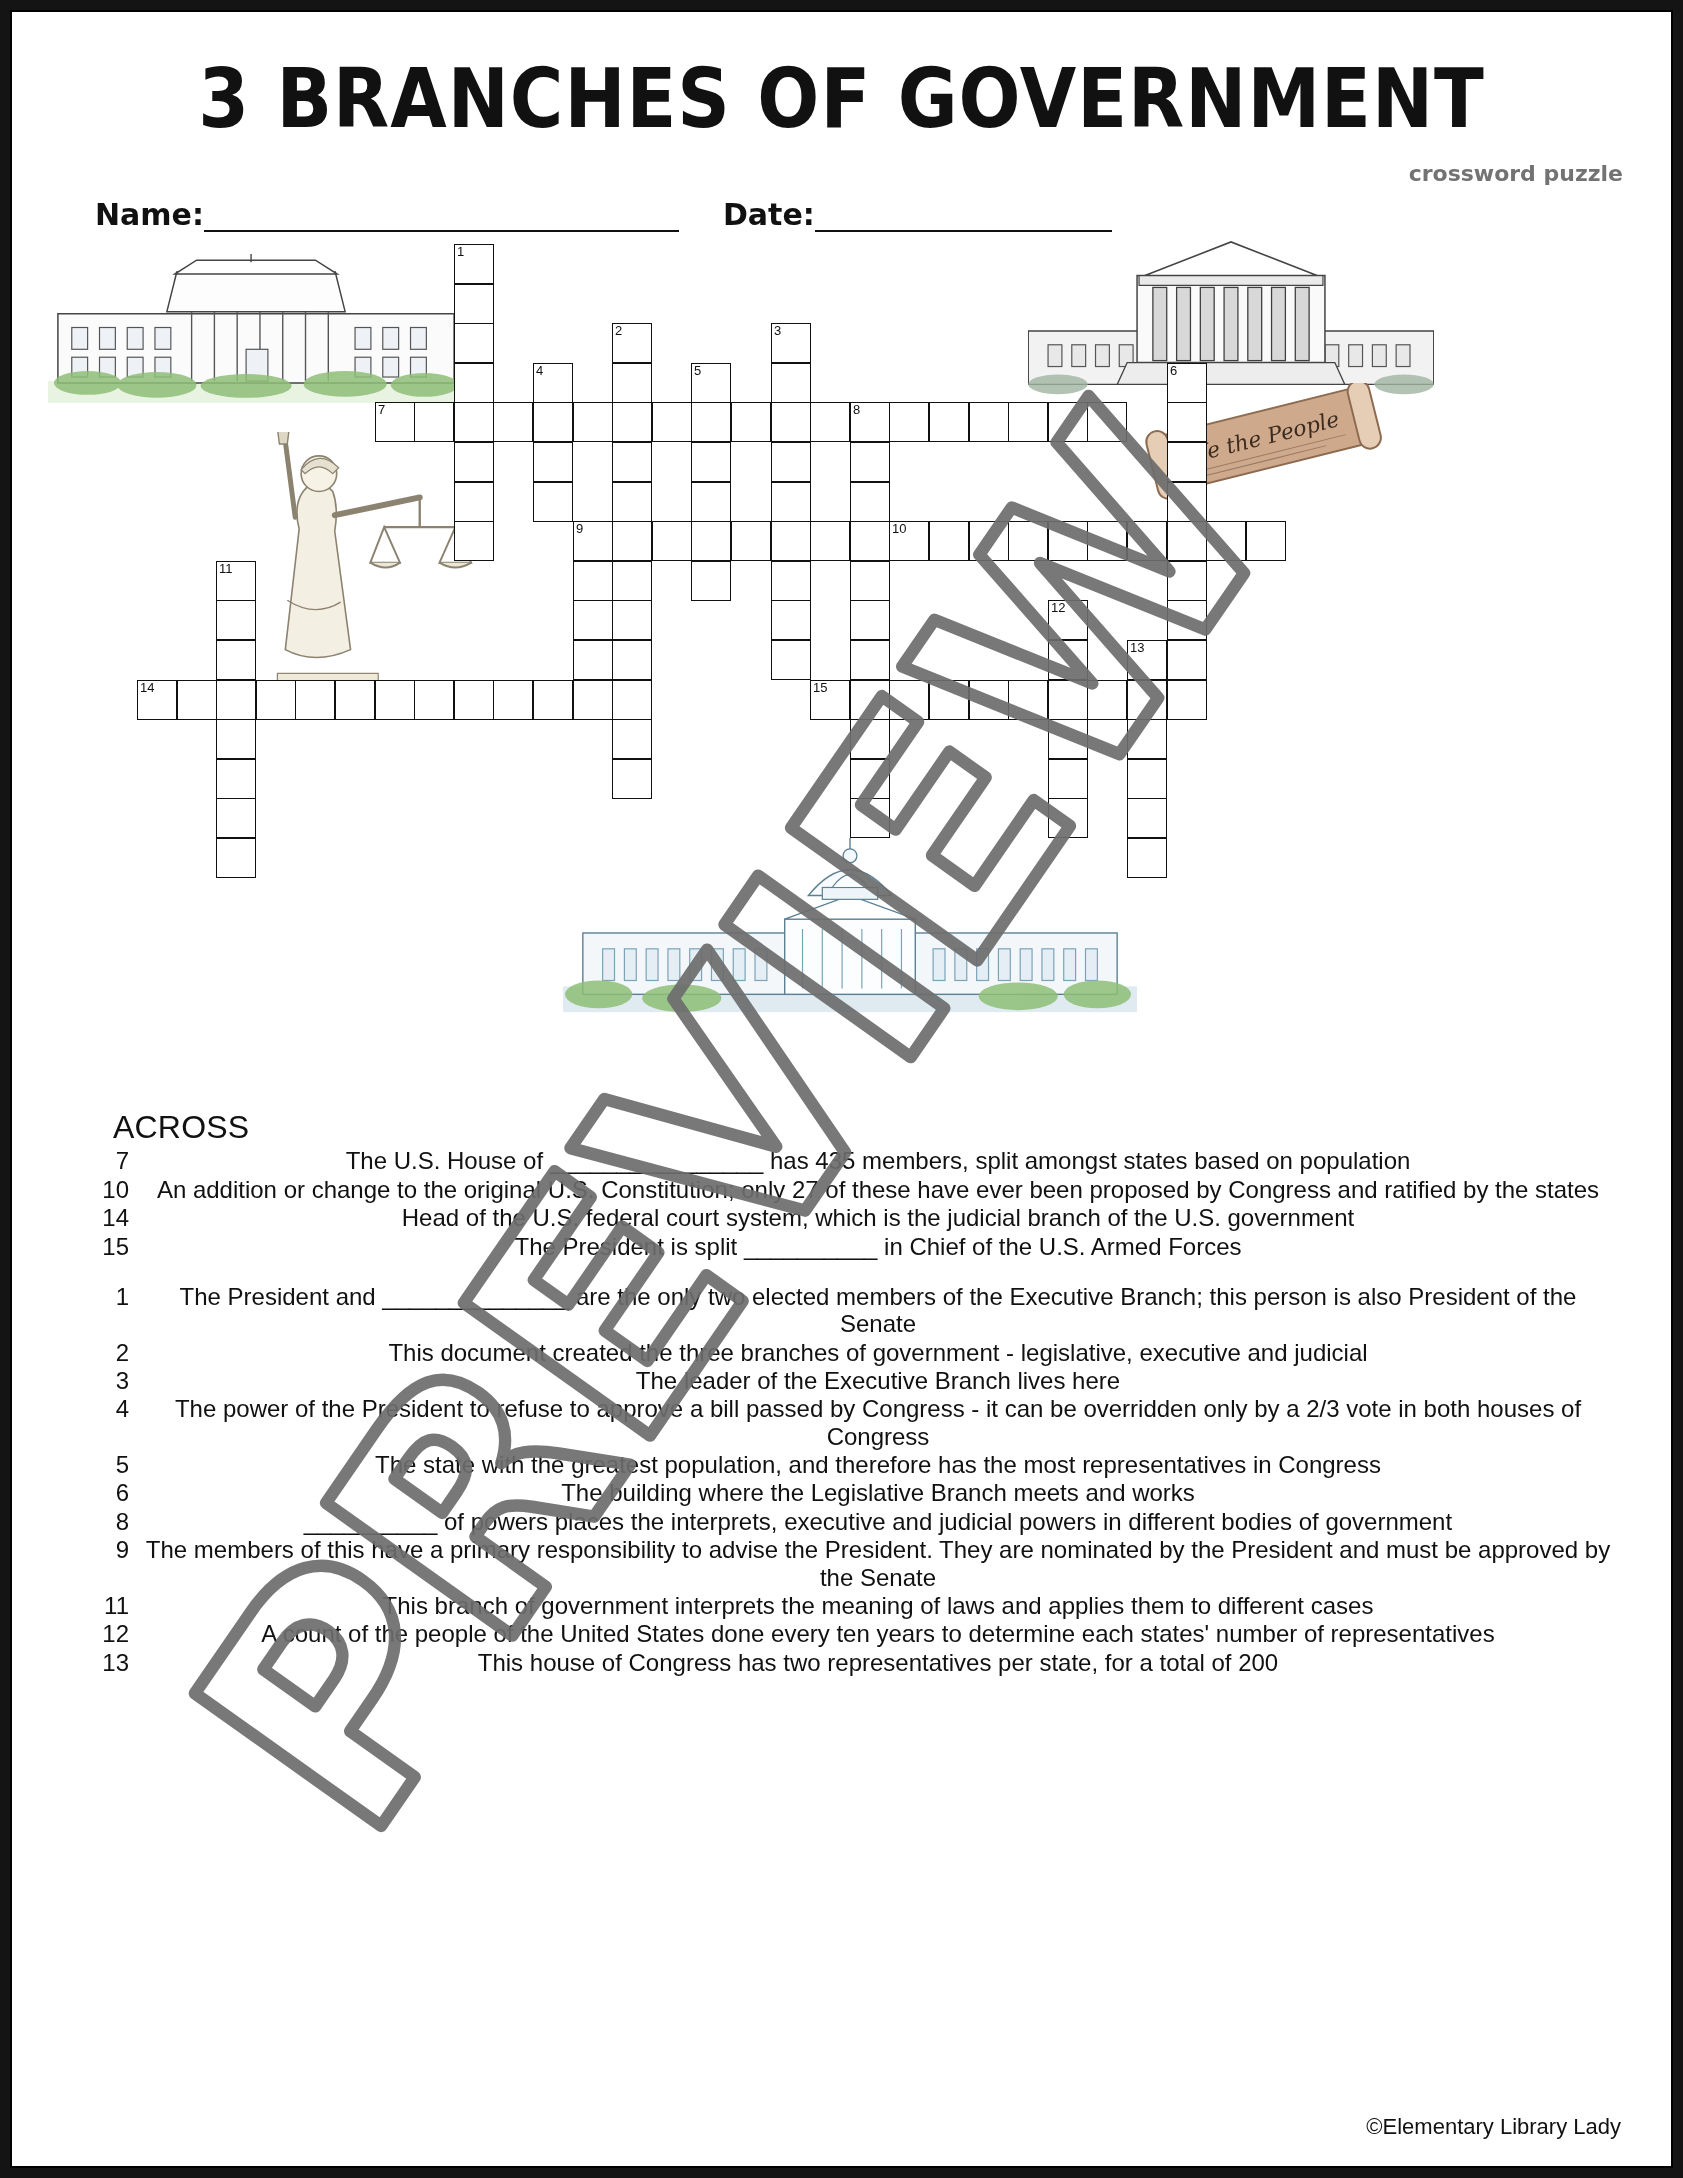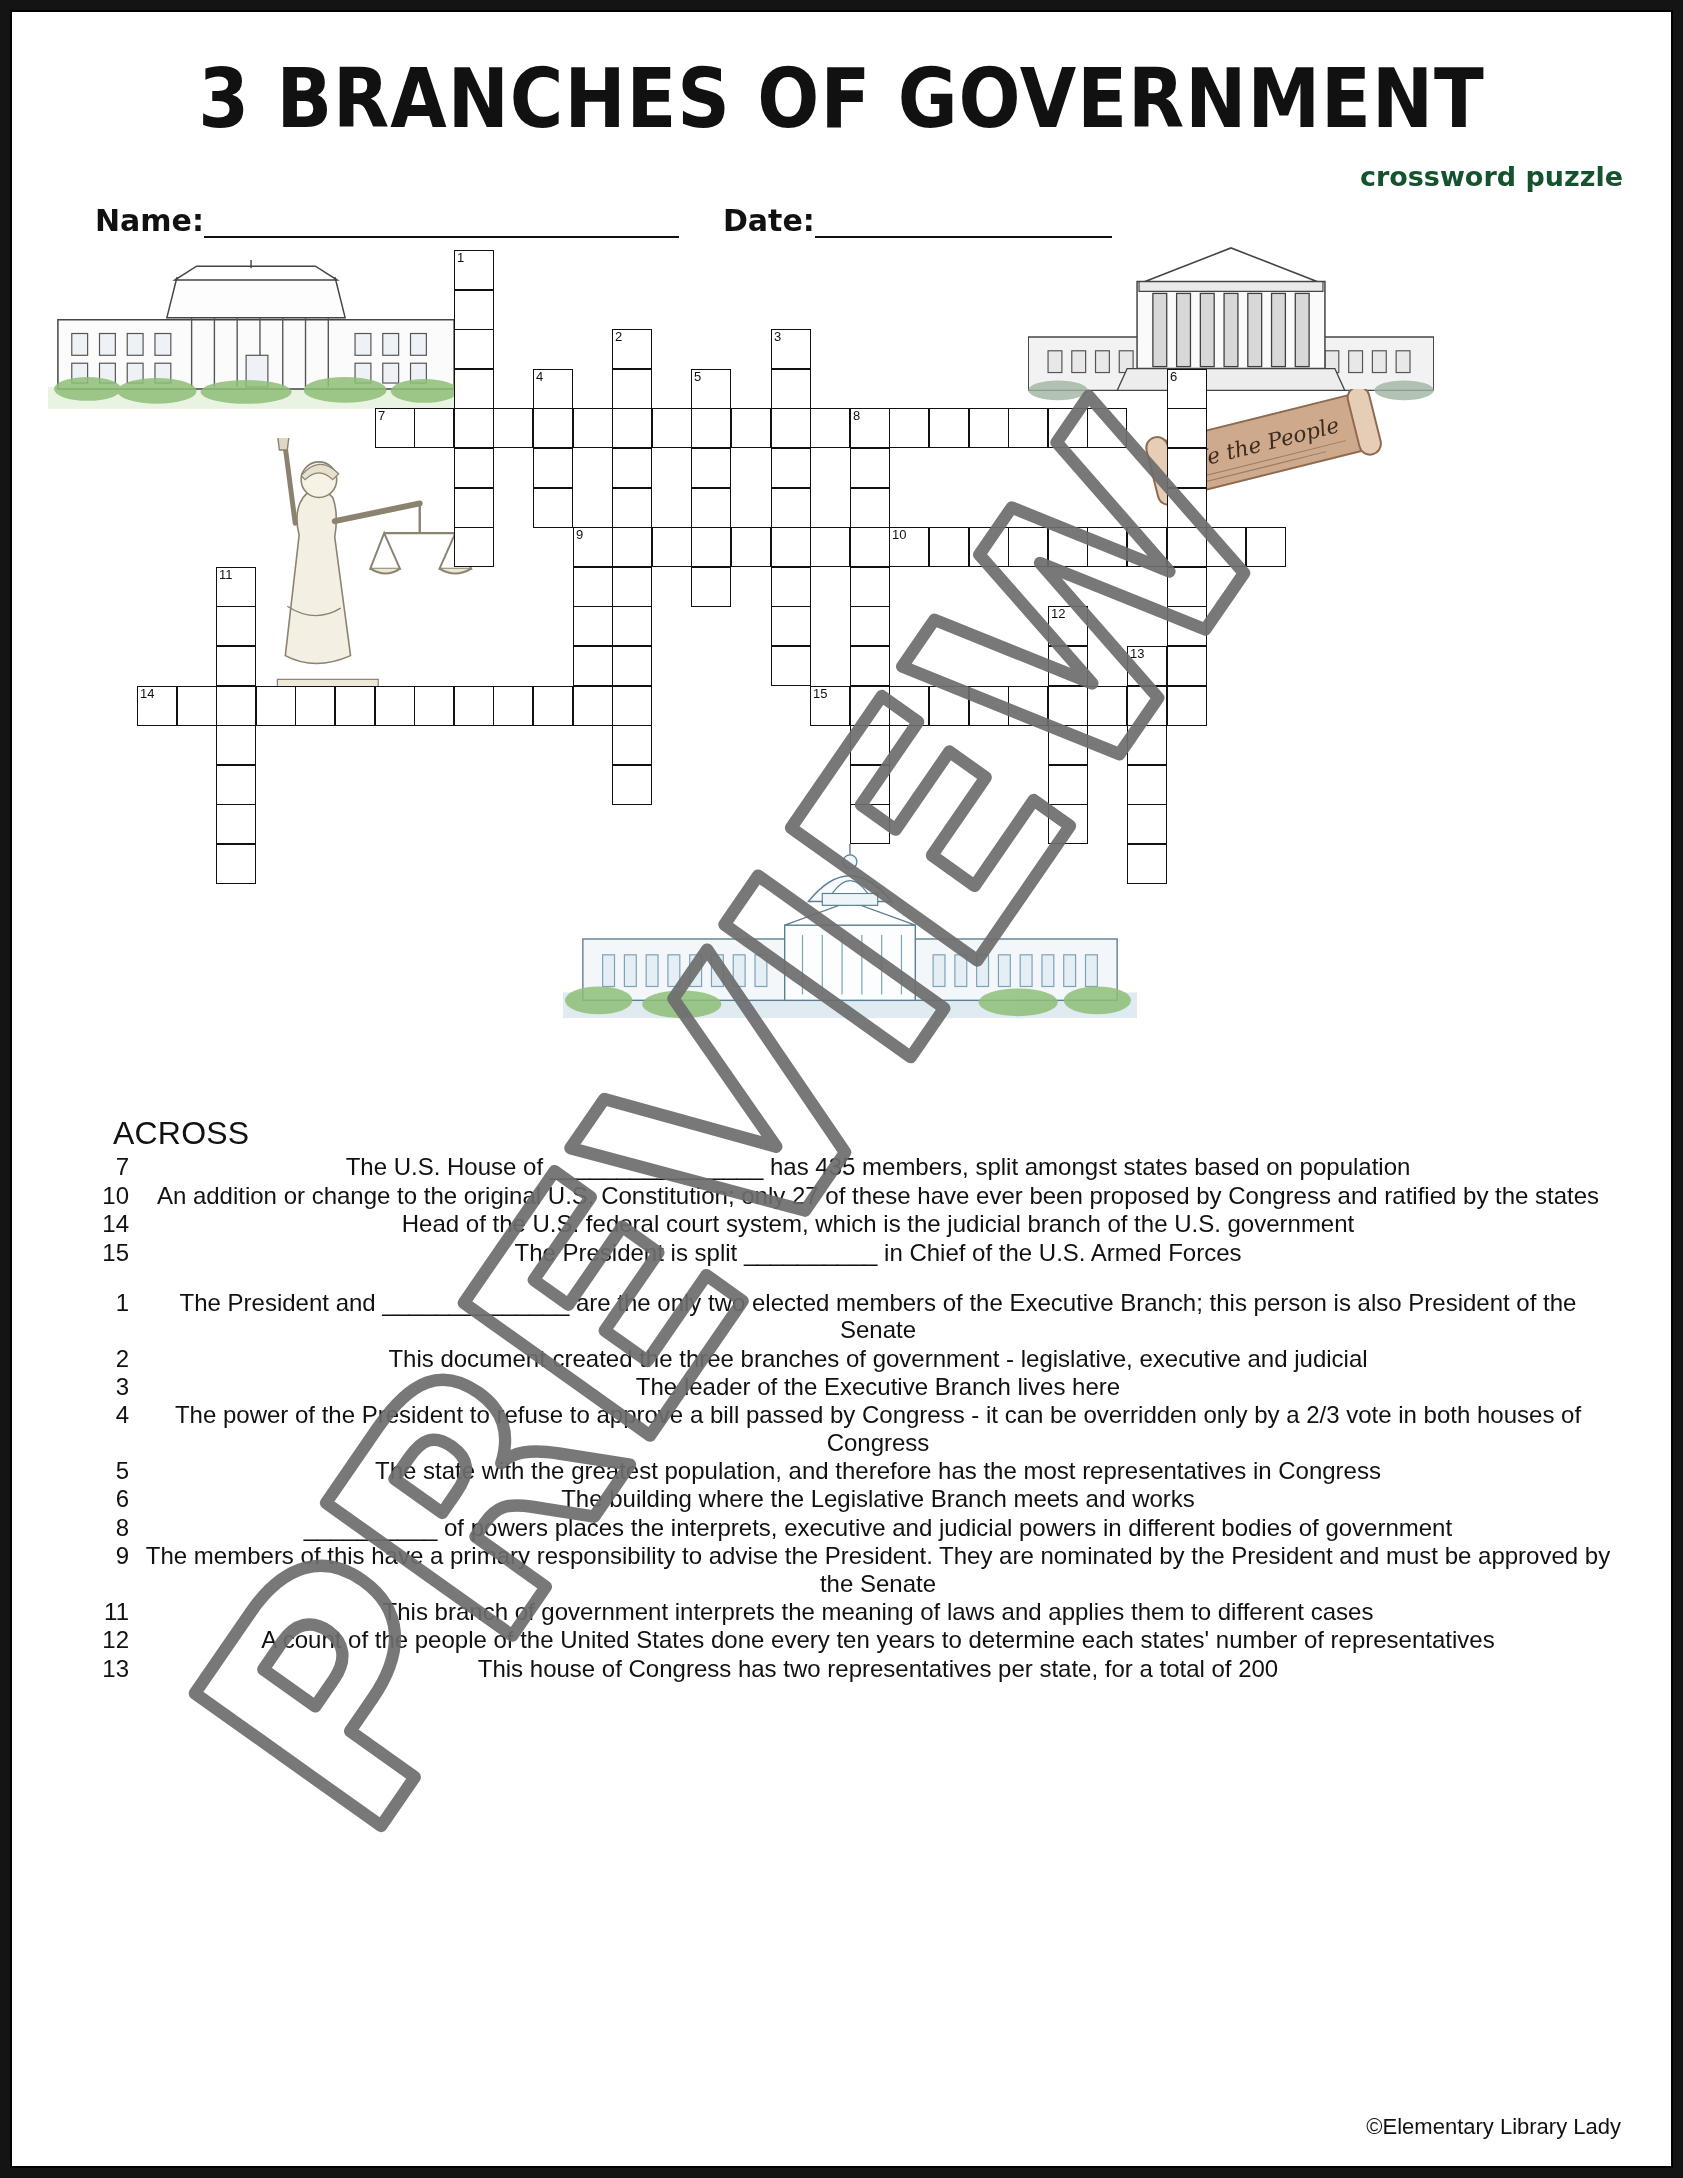--- a/index.html
+++ b/index.html
@@ -49,22 +49,22 @@
     letter-spacing: 1px;
     line-height: 1;
     margin-top: 26px;
     color: #111;
     transform: scaleY(1.12);
     transform-origin: top center;
   }
   .subtitle {
     text-align: right;
     font-family: "DejaVu Sans", sans-serif;
-    font-size: 27px;
-    color: #14532d;
+    font-size: 22px;
+    color: #737373;
     margin-top: 30px;
     padding-right: 22px;
     font-weight: 600;
   }
 
   
   .namerow {
     position: relative;
     height: 42px;
     margin-top: 4px;

